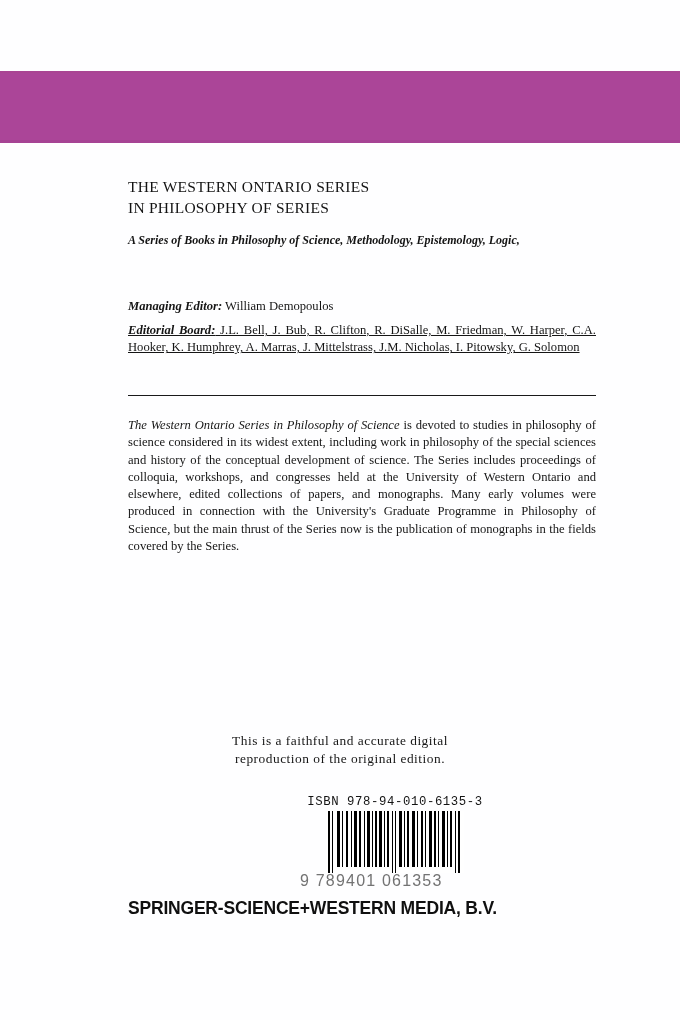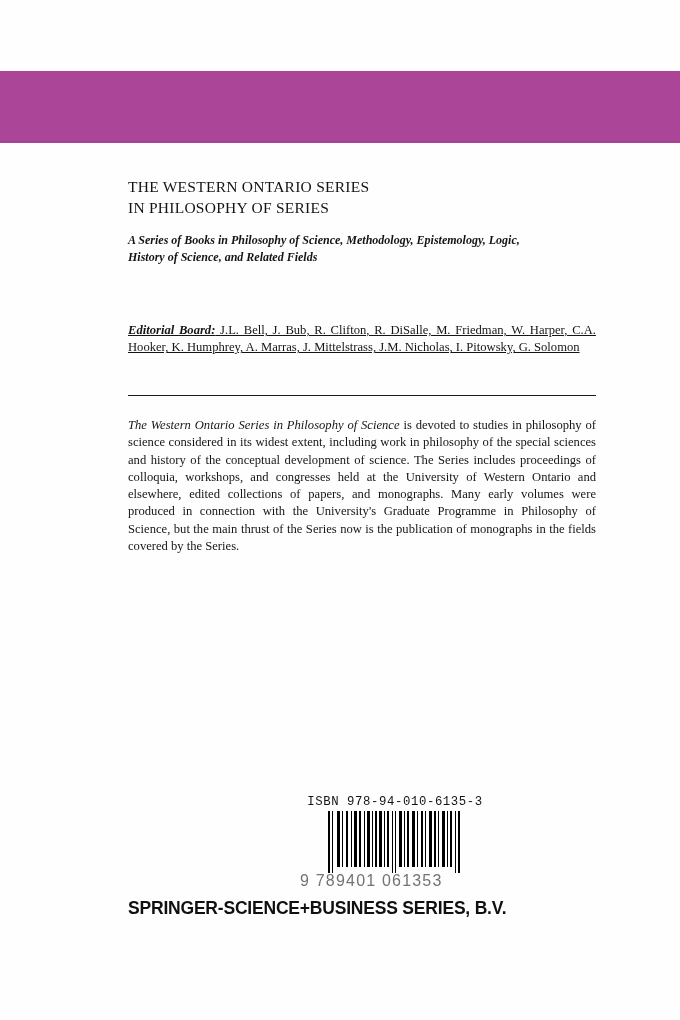--- a/index.html
+++ b/index.html
@@ -192,33 +192,40 @@
     <div class="band-shade-bottom"></div>
   </div>
 
   <div class="series-title">
     <span class="line">THE WESTERN ONTARIO SERIES</span>
     <span class="line">IN PHILOSOPHY OF SERIES</span>
   </div>
 
   <div class="series-subtitle">
     <span class="line">A Series of Books in Philosophy of Science, Methodology, Epistemology, Logic,</span>
-    <span class="line">History of Science, and Related Fields</span>
-  </div>
-
+  </div>
+
+  <div class="managing-editor">
+    <span class="lbl">Managing Editor:</span>
+    <span>William Demopoulos</span>
+  </div>
 
   <div class="editorial-board">
     <span class="lbl">Editorial Board:</span>
     <span>J.L. Bell, J. Bub, R. Clifton, R. DiSalle, M. Friedman, W. Harper, C.A. Hooker, K. Humphrey, A. Marras, J. Mittelstrass, J.M. Nicholas, I. Pitowsky, G. Solomon</span>
   </div>
 
   <div class="rule"></div>
 
   <div class="series-blurb"><span class="em">The Western Ontario Series in Philosophy of Science</span><span> is devoted to studies in philosophy of science considered in its widest extent, including work in philosophy of the special sciences and history of the conceptual development of science. The Series includes proceedings of colloquia, workshops, and congresses held at the University of Western Ontario and elsewhere, edited collections of papers, and monographs. Many early volumes were produced in connection with the University's Graduate Programme in Philosophy of Science, but the main thrust of the Series now is the publication of monographs in the fields covered by the Series.</span></div>
 
+  <div class="repro-note">
+    <span class="line">This is a faithful and accurate digital</span>
+    <span class="line">reproduction of the original edition.</span>
+  </div>
 
   <div class="isbn-block">
     <div class="isbn-text">ISBN 978-94-010-6135-3</div>
     <div class="barcode-wrap">
       <svg class="barcode" width="138" height="62" viewBox="0 0 138 62" shape-rendering="crispEdges">
         <rect x="0" y="0" width="138" height="62" fill="#ffffff"></rect>
         <g fill="#000000">
           <rect x="2" y="0" width="2" height="62"></rect>
           <rect x="6" y="0" width="1" height="62"></rect>
           <rect x="11" y="0" width="3" height="56"></rect>
@@ -250,15 +257,15 @@
           <rect x="121" y="0" width="1" height="56"></rect>
           <rect x="124" y="0" width="2" height="56"></rect>
           <rect x="129" y="0" width="1" height="62"></rect>
           <rect x="132" y="0" width="2" height="62"></rect>
         </g>
       </svg>
     </div>
     <div class="barcode-digits">9  789401  061353</div>
   </div>
 
-  <div class="publisher">SPRINGER-SCIENCE+BUSINESS SERIES, B.V.</div>
+  <div class="publisher">SPRINGER-SCIENCE+WESTERN MEDIA, B.V.</div>
 
 </div>
 
 </body></html>

